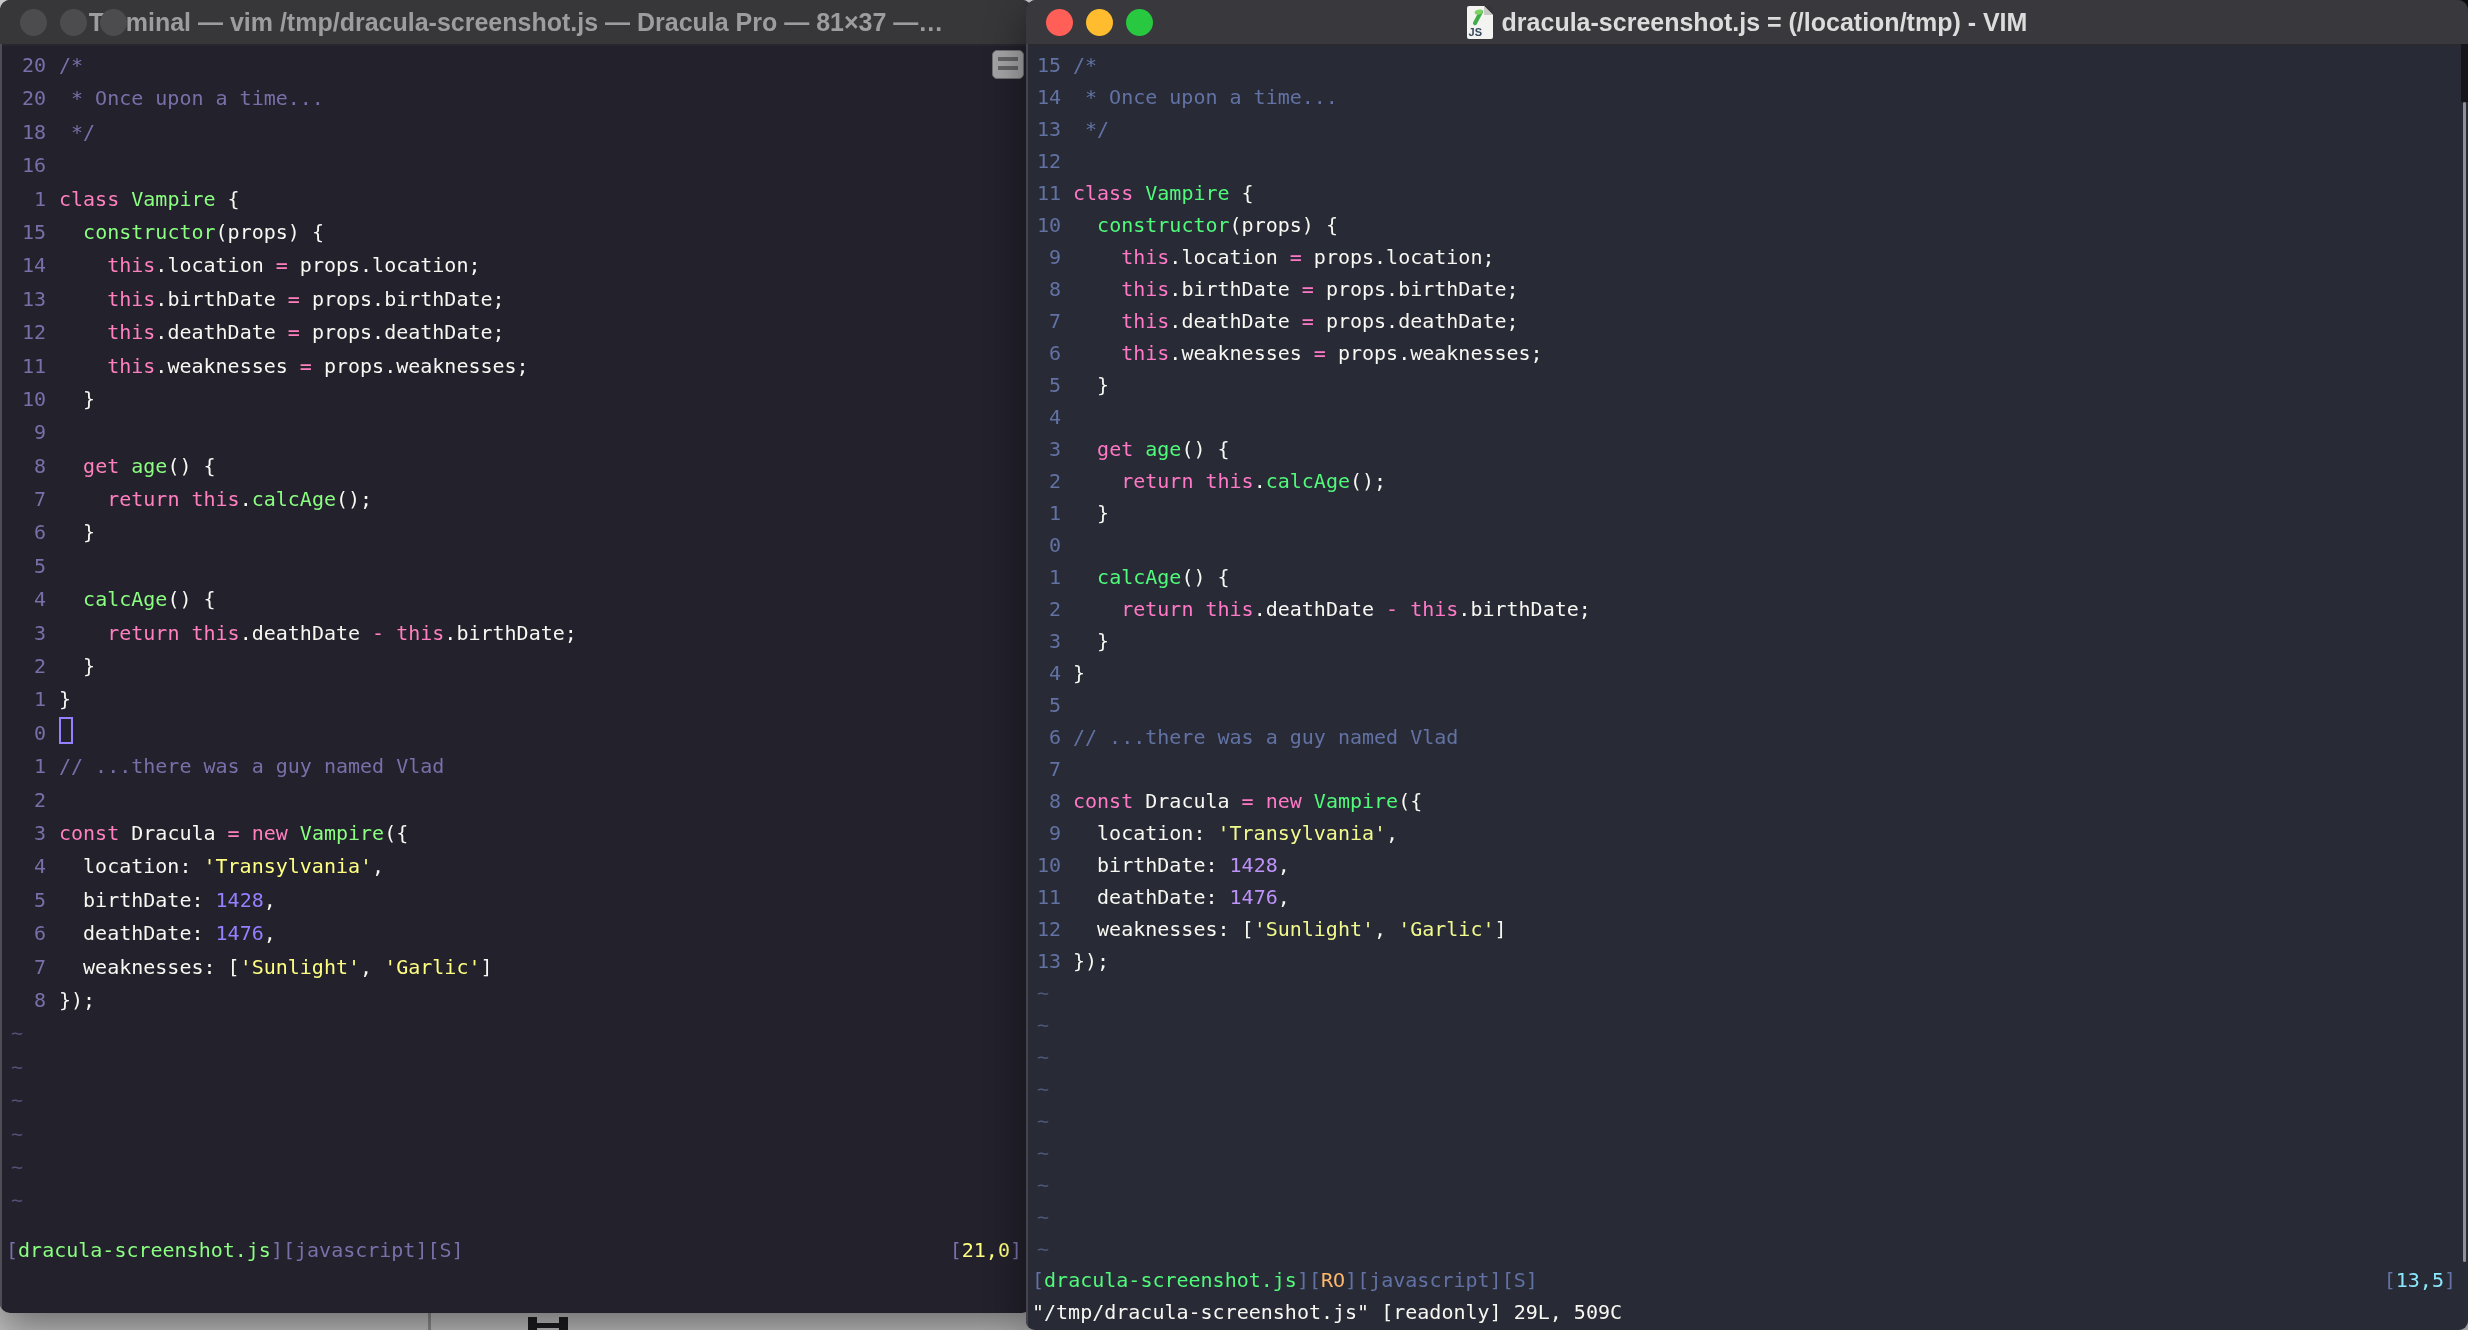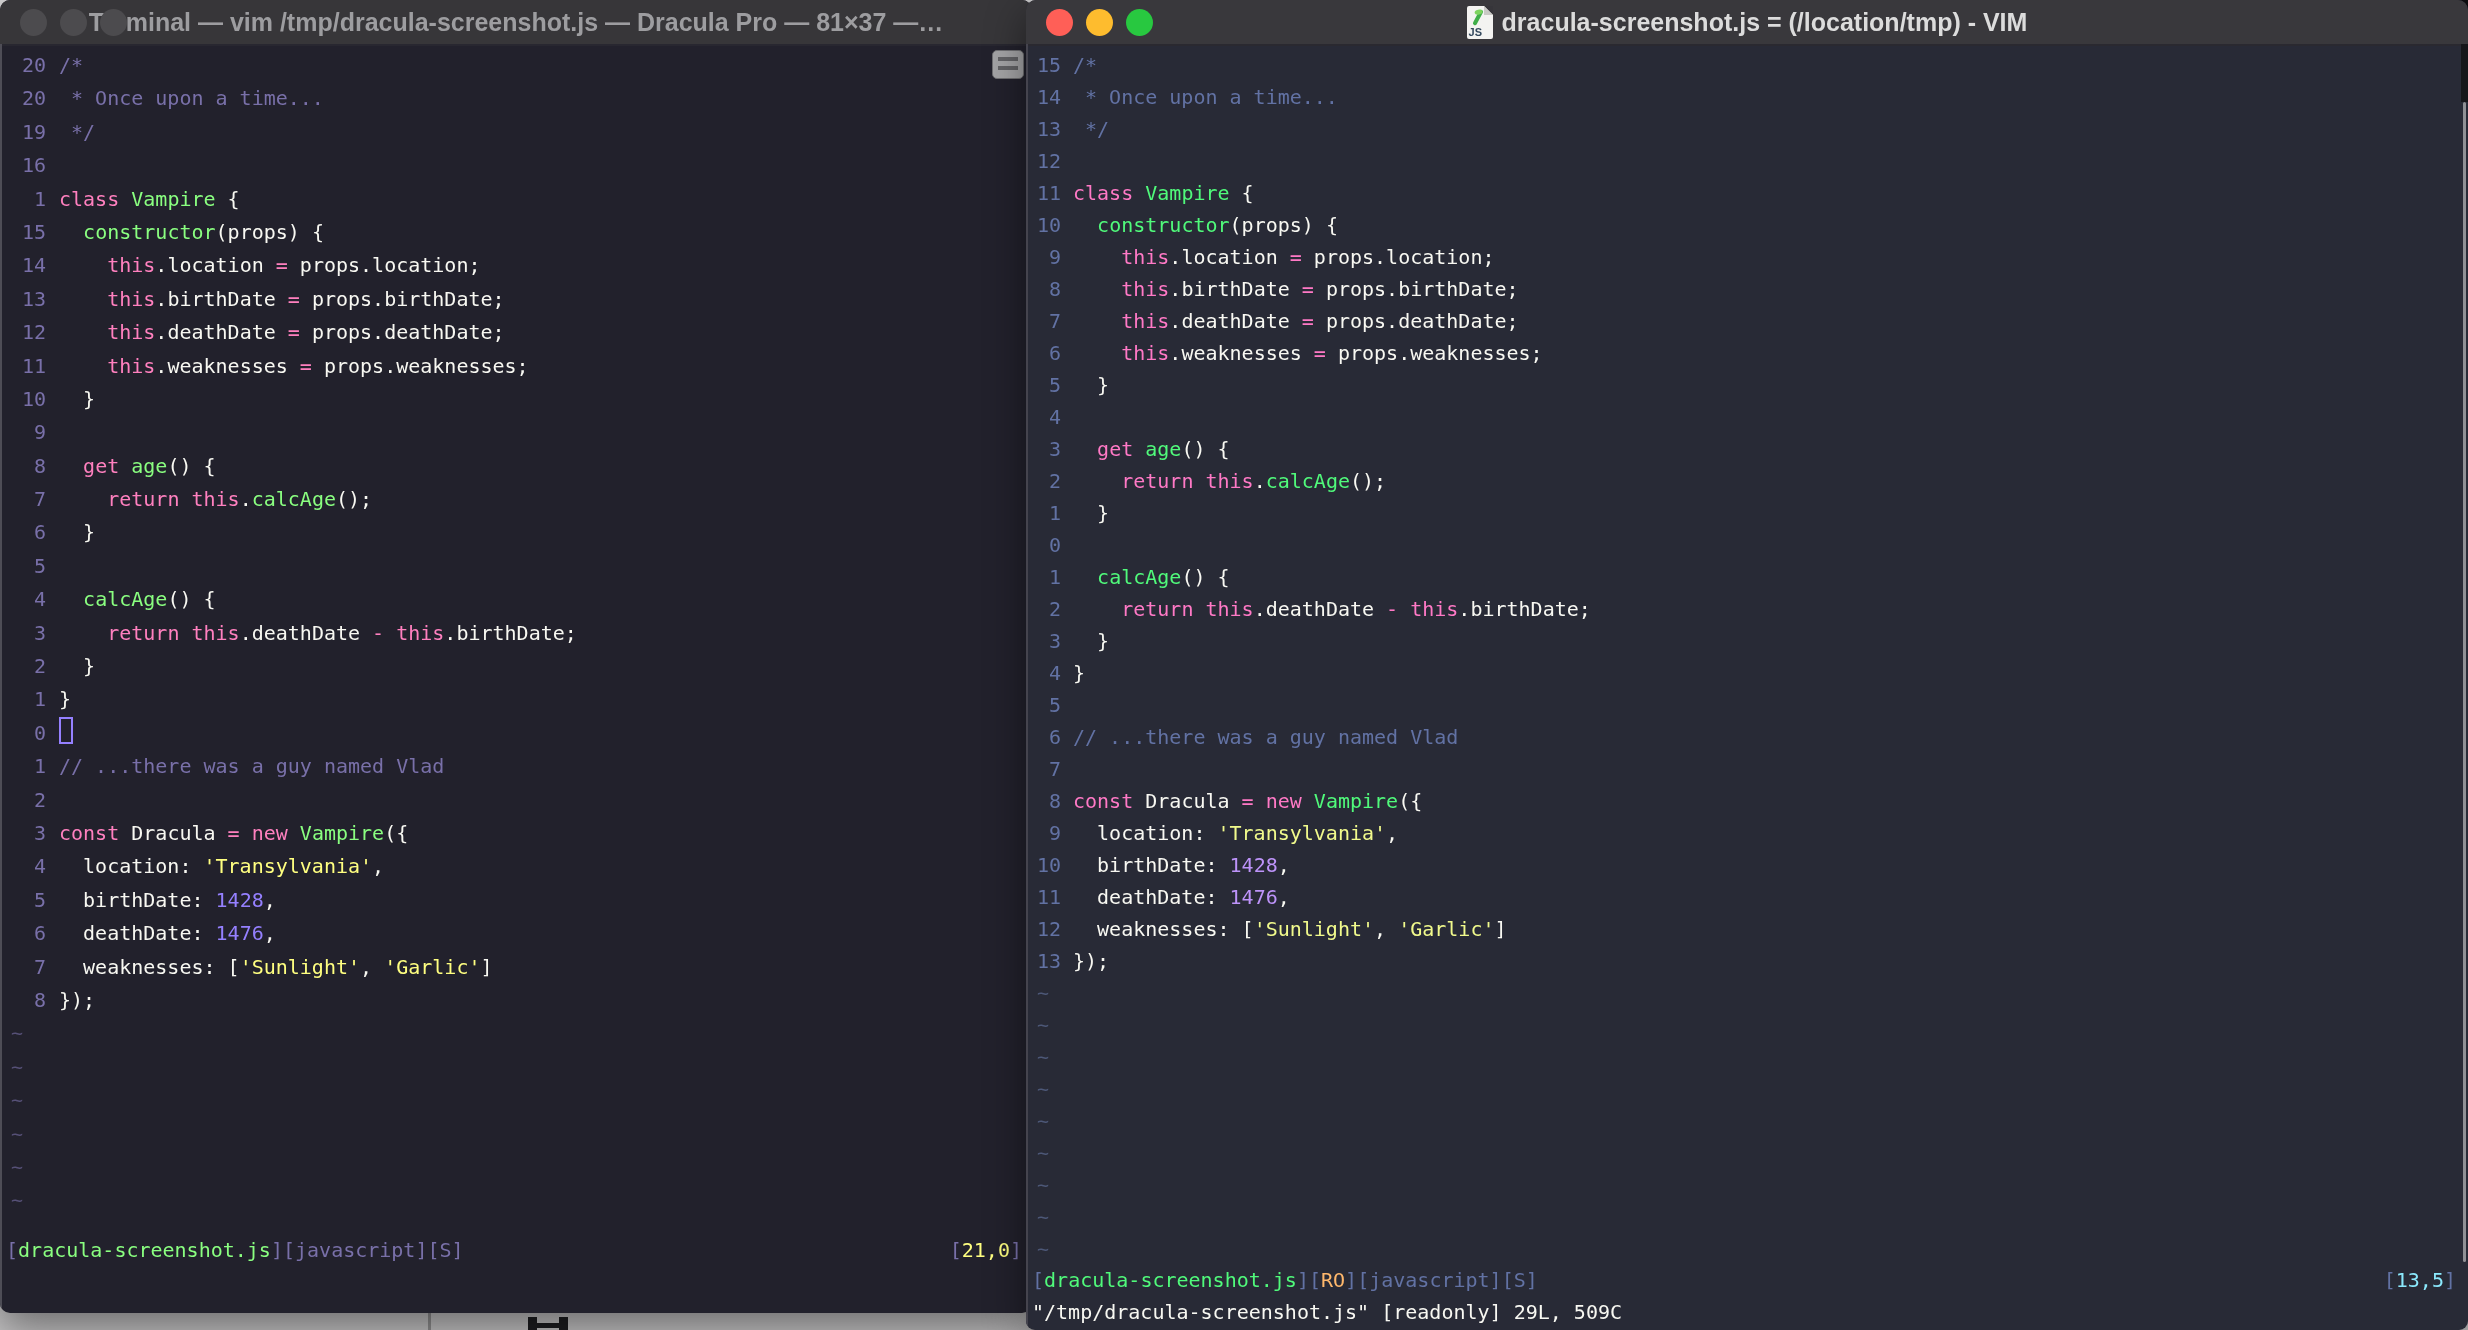--- a/index.html
+++ b/index.html
@@ -82,21 +82,21 @@
     </div>
     <span>Terminal — vim /tmp/dracula-screenshot.js — Dracula Pro — 81×37 —…</span>
   </div>
   <div class="split-btn">
       <span></span>
       <span></span>
     </div>
   <div class="code">
       <div class="row"><span class="gutter" style="color: rgb(121, 112, 169);">20</span><span class="text"><span style="color: rgb(121, 112, 169);">/*</span></span></div>
       <div class="row"><span class="gutter" style="color: rgb(121, 112, 169);">20</span><span class="text"><span style="color: rgb(121, 112, 169);"> * Once upon a time...</span></span></div>
-      <div class="row"><span class="gutter" style="color: rgb(121, 112, 169);">19</span><span class="text"><span style="color: rgb(121, 112, 169);"> */</span></span></div>
+      <div class="row"><span class="gutter" style="color: rgb(121, 112, 169);">18</span><span class="text"><span style="color: rgb(121, 112, 169);"> */</span></span></div>
       <div class="row"><span class="gutter" style="color: rgb(121, 112, 169);">16</span><span class="text"></span></div>
       <div class="row"><span class="gutter" style="color: rgb(121, 112, 169);">1</span><span class="text"><span style="color: rgb(255, 128, 191);">class</span><span style="color: rgb(248, 248, 242);"> </span><span style="color: rgb(138, 255, 128);">Vampire</span><span style="color: rgb(248, 248, 242);"> {</span></span></div>
       <div class="row"><span class="gutter" style="color: rgb(121, 112, 169);">15</span><span class="text"><span style="color: rgb(248, 248, 242);">  </span><span style="color: rgb(138, 255, 128);">constructor</span><span style="color: rgb(248, 248, 242);">(props) {</span></span></div>
       <div class="row"><span class="gutter" style="color: rgb(121, 112, 169);">14</span><span class="text"><span style="color: rgb(248, 248, 242);">    </span><span style="color: rgb(255, 128, 191);">this</span><span style="color: rgb(248, 248, 242);">.location </span><span style="color: rgb(255, 128, 191);">=</span><span style="color: rgb(248, 248, 242);"> props.location;</span></span></div>
       <div class="row"><span class="gutter" style="color: rgb(121, 112, 169);">13</span><span class="text"><span style="color: rgb(248, 248, 242);">    </span><span style="color: rgb(255, 128, 191);">this</span><span style="color: rgb(248, 248, 242);">.birthDate </span><span style="color: rgb(255, 128, 191);">=</span><span style="color: rgb(248, 248, 242);"> props.birthDate;</span></span></div>
       <div class="row"><span class="gutter" style="color: rgb(121, 112, 169);">12</span><span class="text"><span style="color: rgb(248, 248, 242);">    </span><span style="color: rgb(255, 128, 191);">this</span><span style="color: rgb(248, 248, 242);">.deathDate </span><span style="color: rgb(255, 128, 191);">=</span><span style="color: rgb(248, 248, 242);"> props.deathDate;</span></span></div>
       <div class="row"><span class="gutter" style="color: rgb(121, 112, 169);">11</span><span class="text"><span style="color: rgb(248, 248, 242);">    </span><span style="color: rgb(255, 128, 191);">this</span><span style="color: rgb(248, 248, 242);">.weaknesses </span><span style="color: rgb(255, 128, 191);">=</span><span style="color: rgb(248, 248, 242);"> props.weaknesses;</span></span></div>
       <div class="row"><span class="gutter" style="color: rgb(121, 112, 169);">10</span><span class="text"><span style="color: rgb(248, 248, 242);">  }</span></span></div>
       <div class="row"><span class="gutter" style="color: rgb(121, 112, 169);">9</span><span class="text"></span></div>
       <div class="row"><span class="gutter" style="color: rgb(121, 112, 169);">8</span><span class="text"><span style="color: rgb(248, 248, 242);">  </span><span style="color: rgb(255, 128, 191);">get</span><span style="color: rgb(248, 248, 242);"> </span><span style="color: rgb(138, 255, 128);">age</span><span style="color: rgb(248, 248, 242);">() {</span></span></div>

